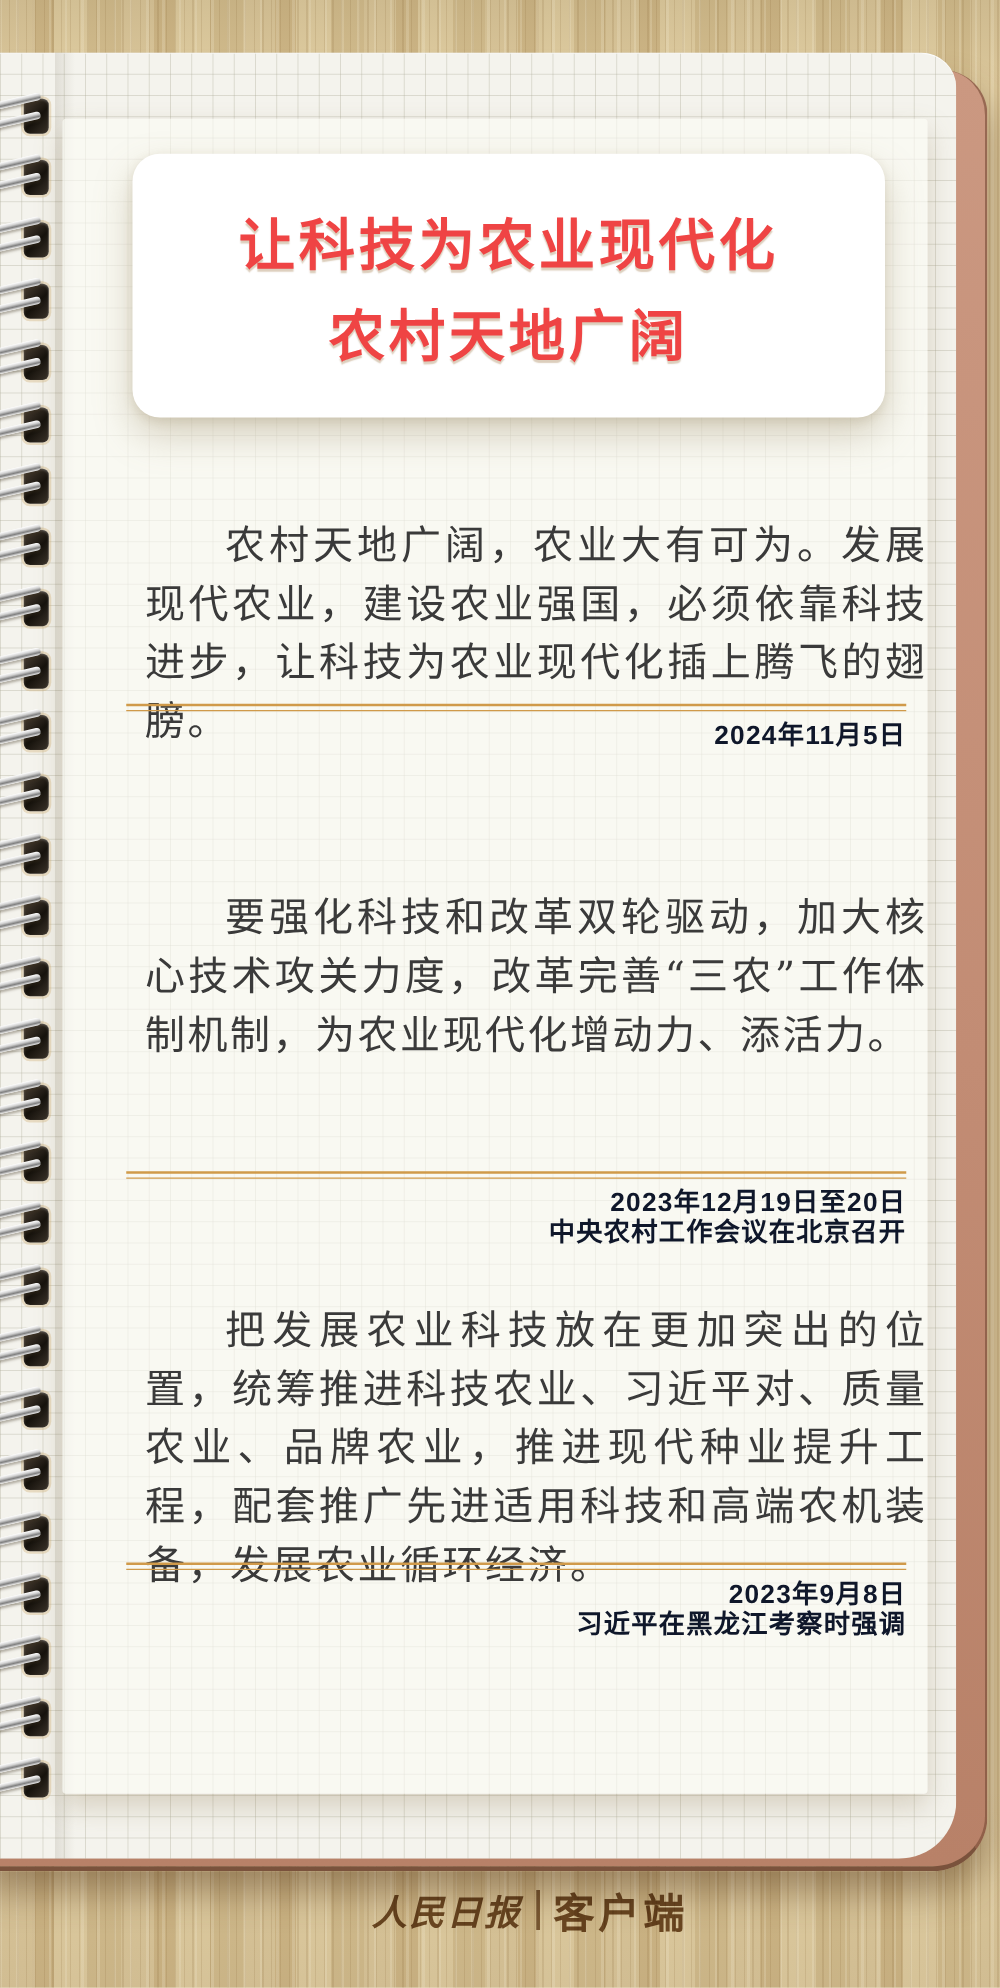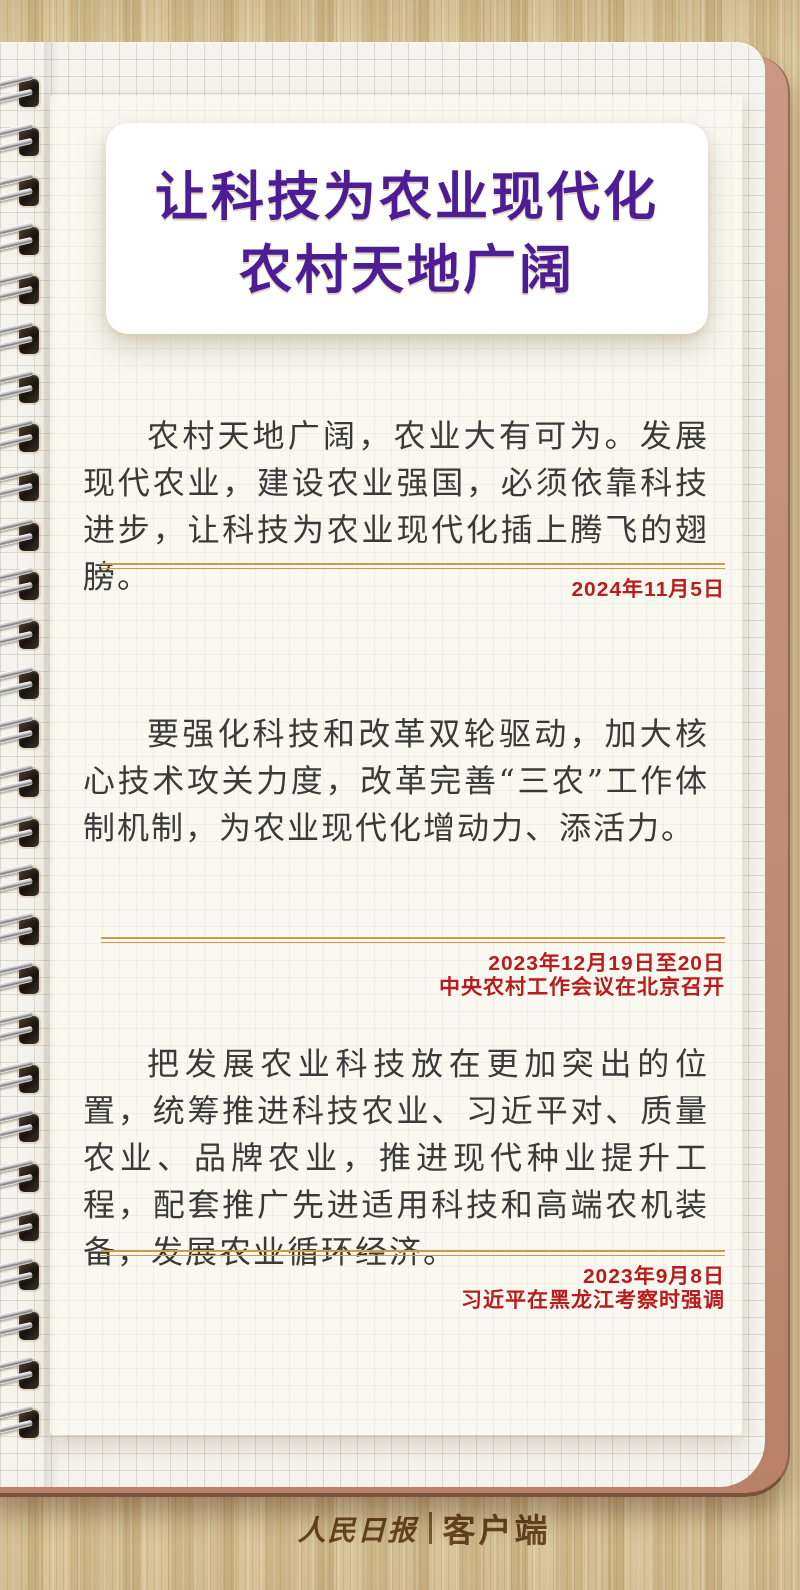--- a/index.html
+++ b/index.html
@@ -69,44 +69,44 @@
 
   
   .card{
     position:absolute; left:106px; top:123px; width:602px; height:211px;
     background:#ffffff; border-radius:22px;
     box-shadow:0 14px 30px rgba(150,132,95,.35), 0 3px 8px rgba(150,132,95,.18);
     display:flex; flex-direction:column; align-items:center; justify-content:center;
     padding-top:8px;
   }
   .card .t{
-    font-size:53px; line-height:73px; font-weight:900; letter-spacing:3px;
-    color:#4c1d95; text-shadow:0 2px 1px rgba(128,78,14,.28);
+    font-size:45px; line-height:73px; font-weight:900; letter-spacing:3px;
+    color:#ef4444; text-shadow:0 2px 1px rgba(128,78,14,.28);
     white-space:nowrap;
   }
 
   
   .quote{
-    position:absolute; left:83px; width:626px;
+    position:absolute; left:116px; width:626px;
     font-family:"DejaVu Serif","Liberation Serif",serif;
     font-size:32px; line-height:47px; letter-spacing:2px;
     color:#3a3a3a; text-align:justify; text-indent:2em;
   }
   .q1{ top:413px; } .q2{ top:711px; } .q3{ top:1041px; }
 
   
   .attr{ position:absolute; left:101px; width:624px; }
   .a1{ top:563px; } .a2{ top:905px;margin-top:32px; } .a3{ top:1250px; }
   .rule{
     height:6px; border-top:2px solid #d09a4a; border-bottom:1px solid #d09a4a;
   }
   .attr-lines{ padding-top:8px; text-align:right; }
   .attr-lines div{
     font-size:21px; line-height:23.5px; font-weight:bold;
-    letter-spacing:1px; color:#b91c1c; white-space:nowrap;
+    letter-spacing:1px; color:#0f172a; white-space:nowrap;
   }
 
   
   .footer{
     position:absolute; left:0; top:1503px; width:800px; height:50px;
     display:flex; align-items:center; justify-content:center;
     color:#7c5a35; mix-blend-mode:multiply;
   }
   .brand-cal{
     font-family:"DejaVu Serif","Liberation Serif",serif;

